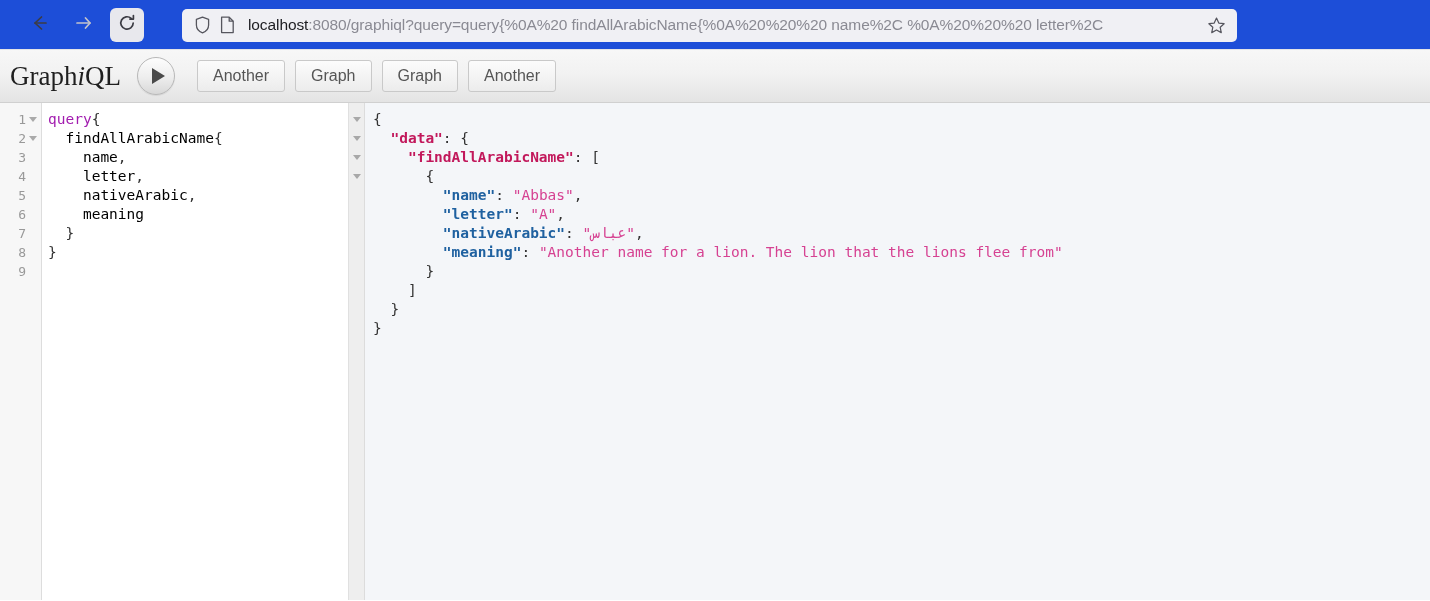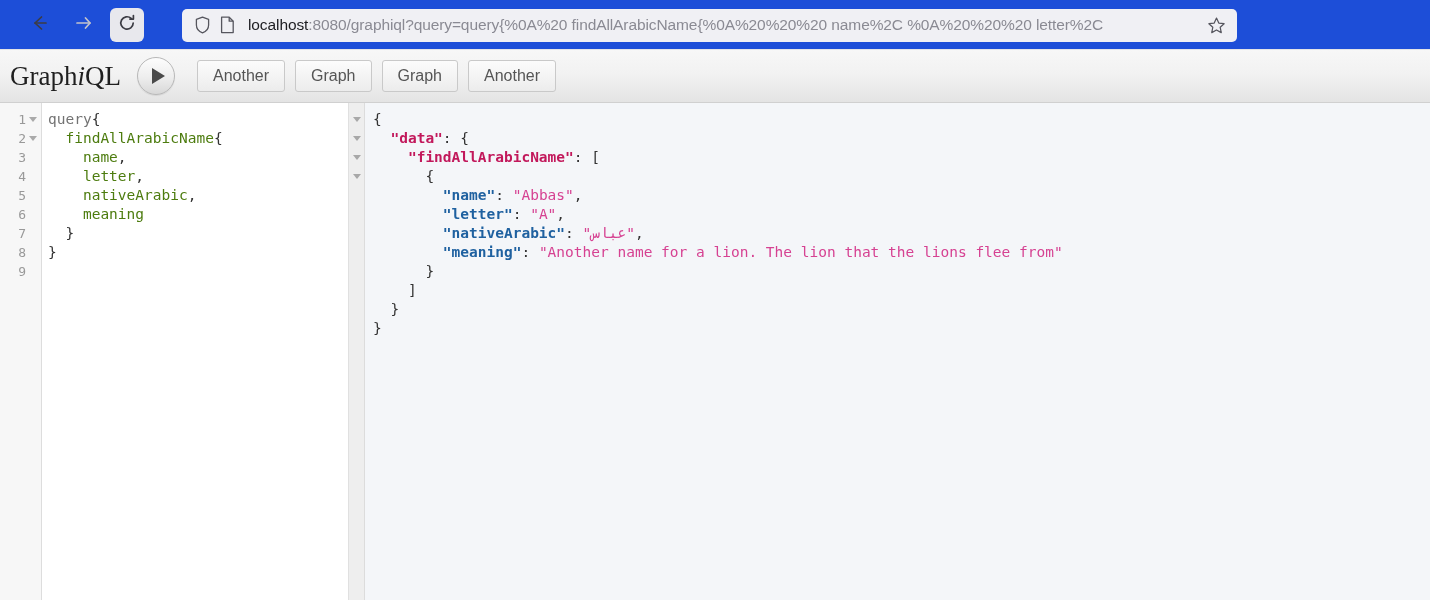--- a/index.html
+++ b/index.html
@@ -179,22 +179,22 @@
   #query-code {
     flex: 1 1 auto;
     padding: 7px 0 0 6px;
     font-family: "DejaVu Sans Mono", monospace;
     font-size: 14.5px;
     line-height: 19px;
     white-space: pre;
     color: #303030;
     overflow: hidden;
   }
-  .tok-kw   { color: #737373; text-align: center; }
-  .tok-fld  { color: #4d7c0f; }
+  .tok-kw   { color: #a21caf; text-align: center; }
+  .tok-fld  { color: #000000; }
   .tok-punc { color: #333333; }
 
   #result-pane {
     flex: 1 1 auto;
     display: flex;
     background: #f4f6f9;
   }
   #result-gutter {
     width: 16px;
     flex: 0 0 16px;

